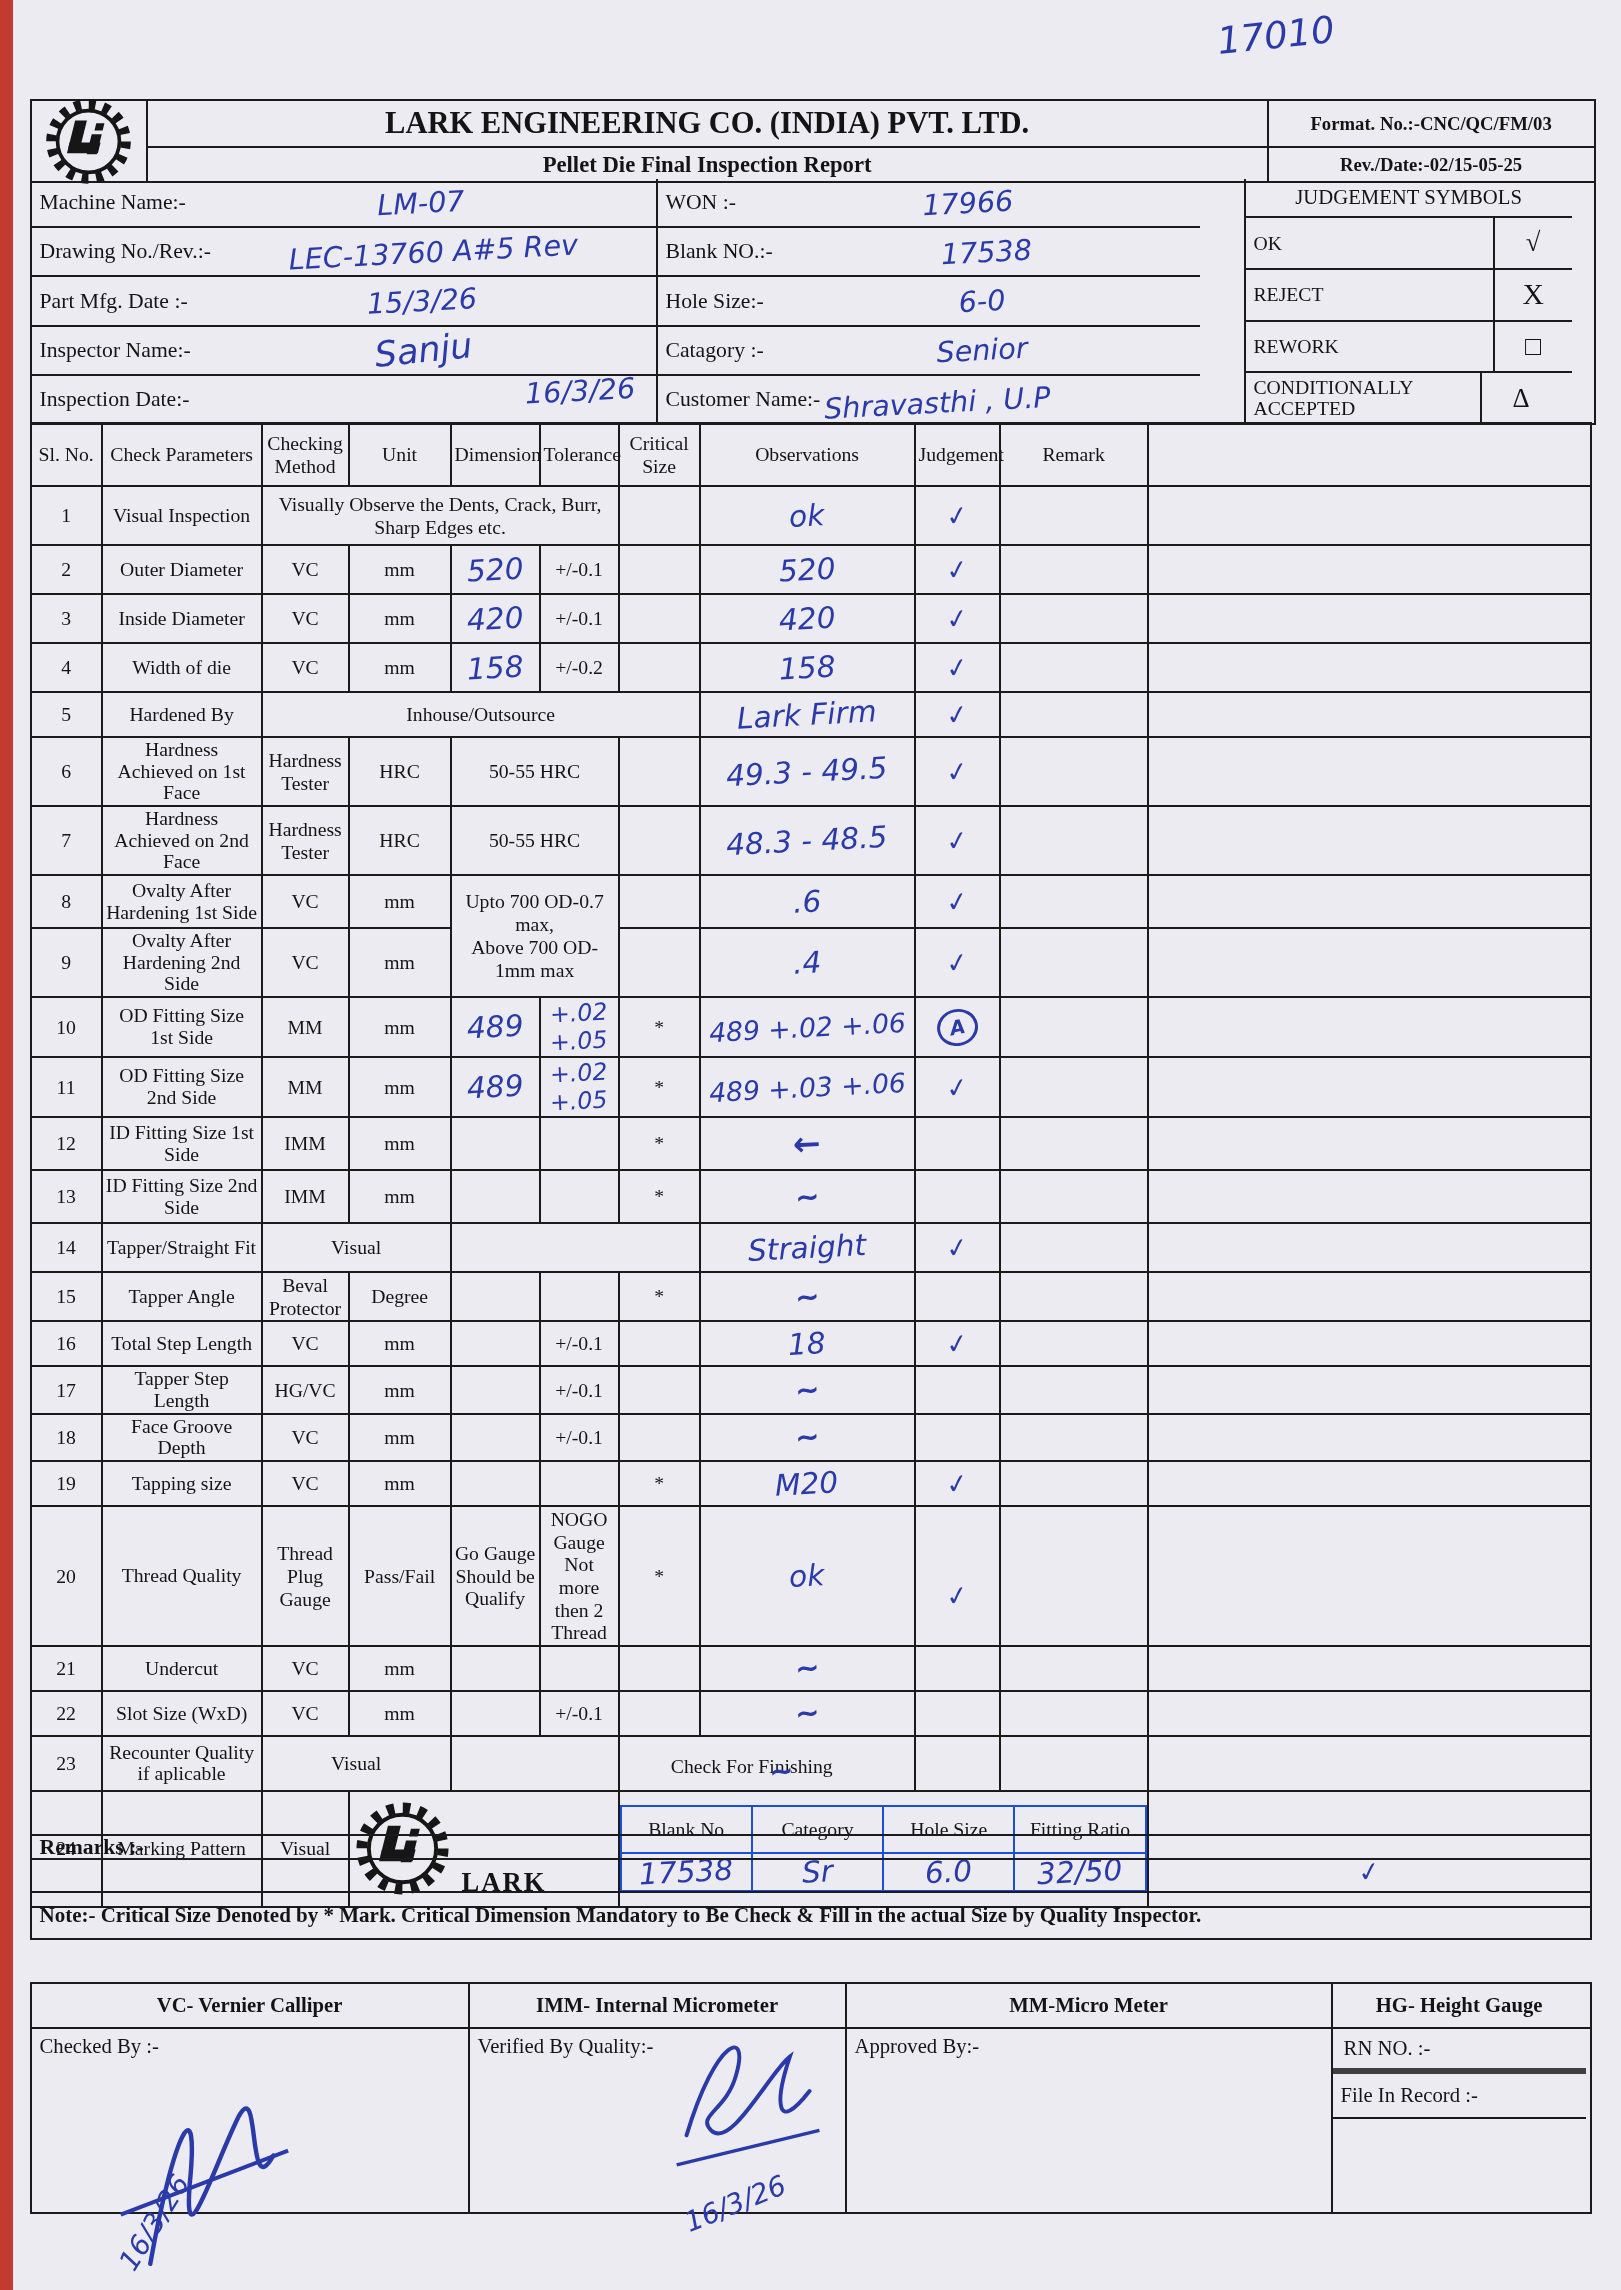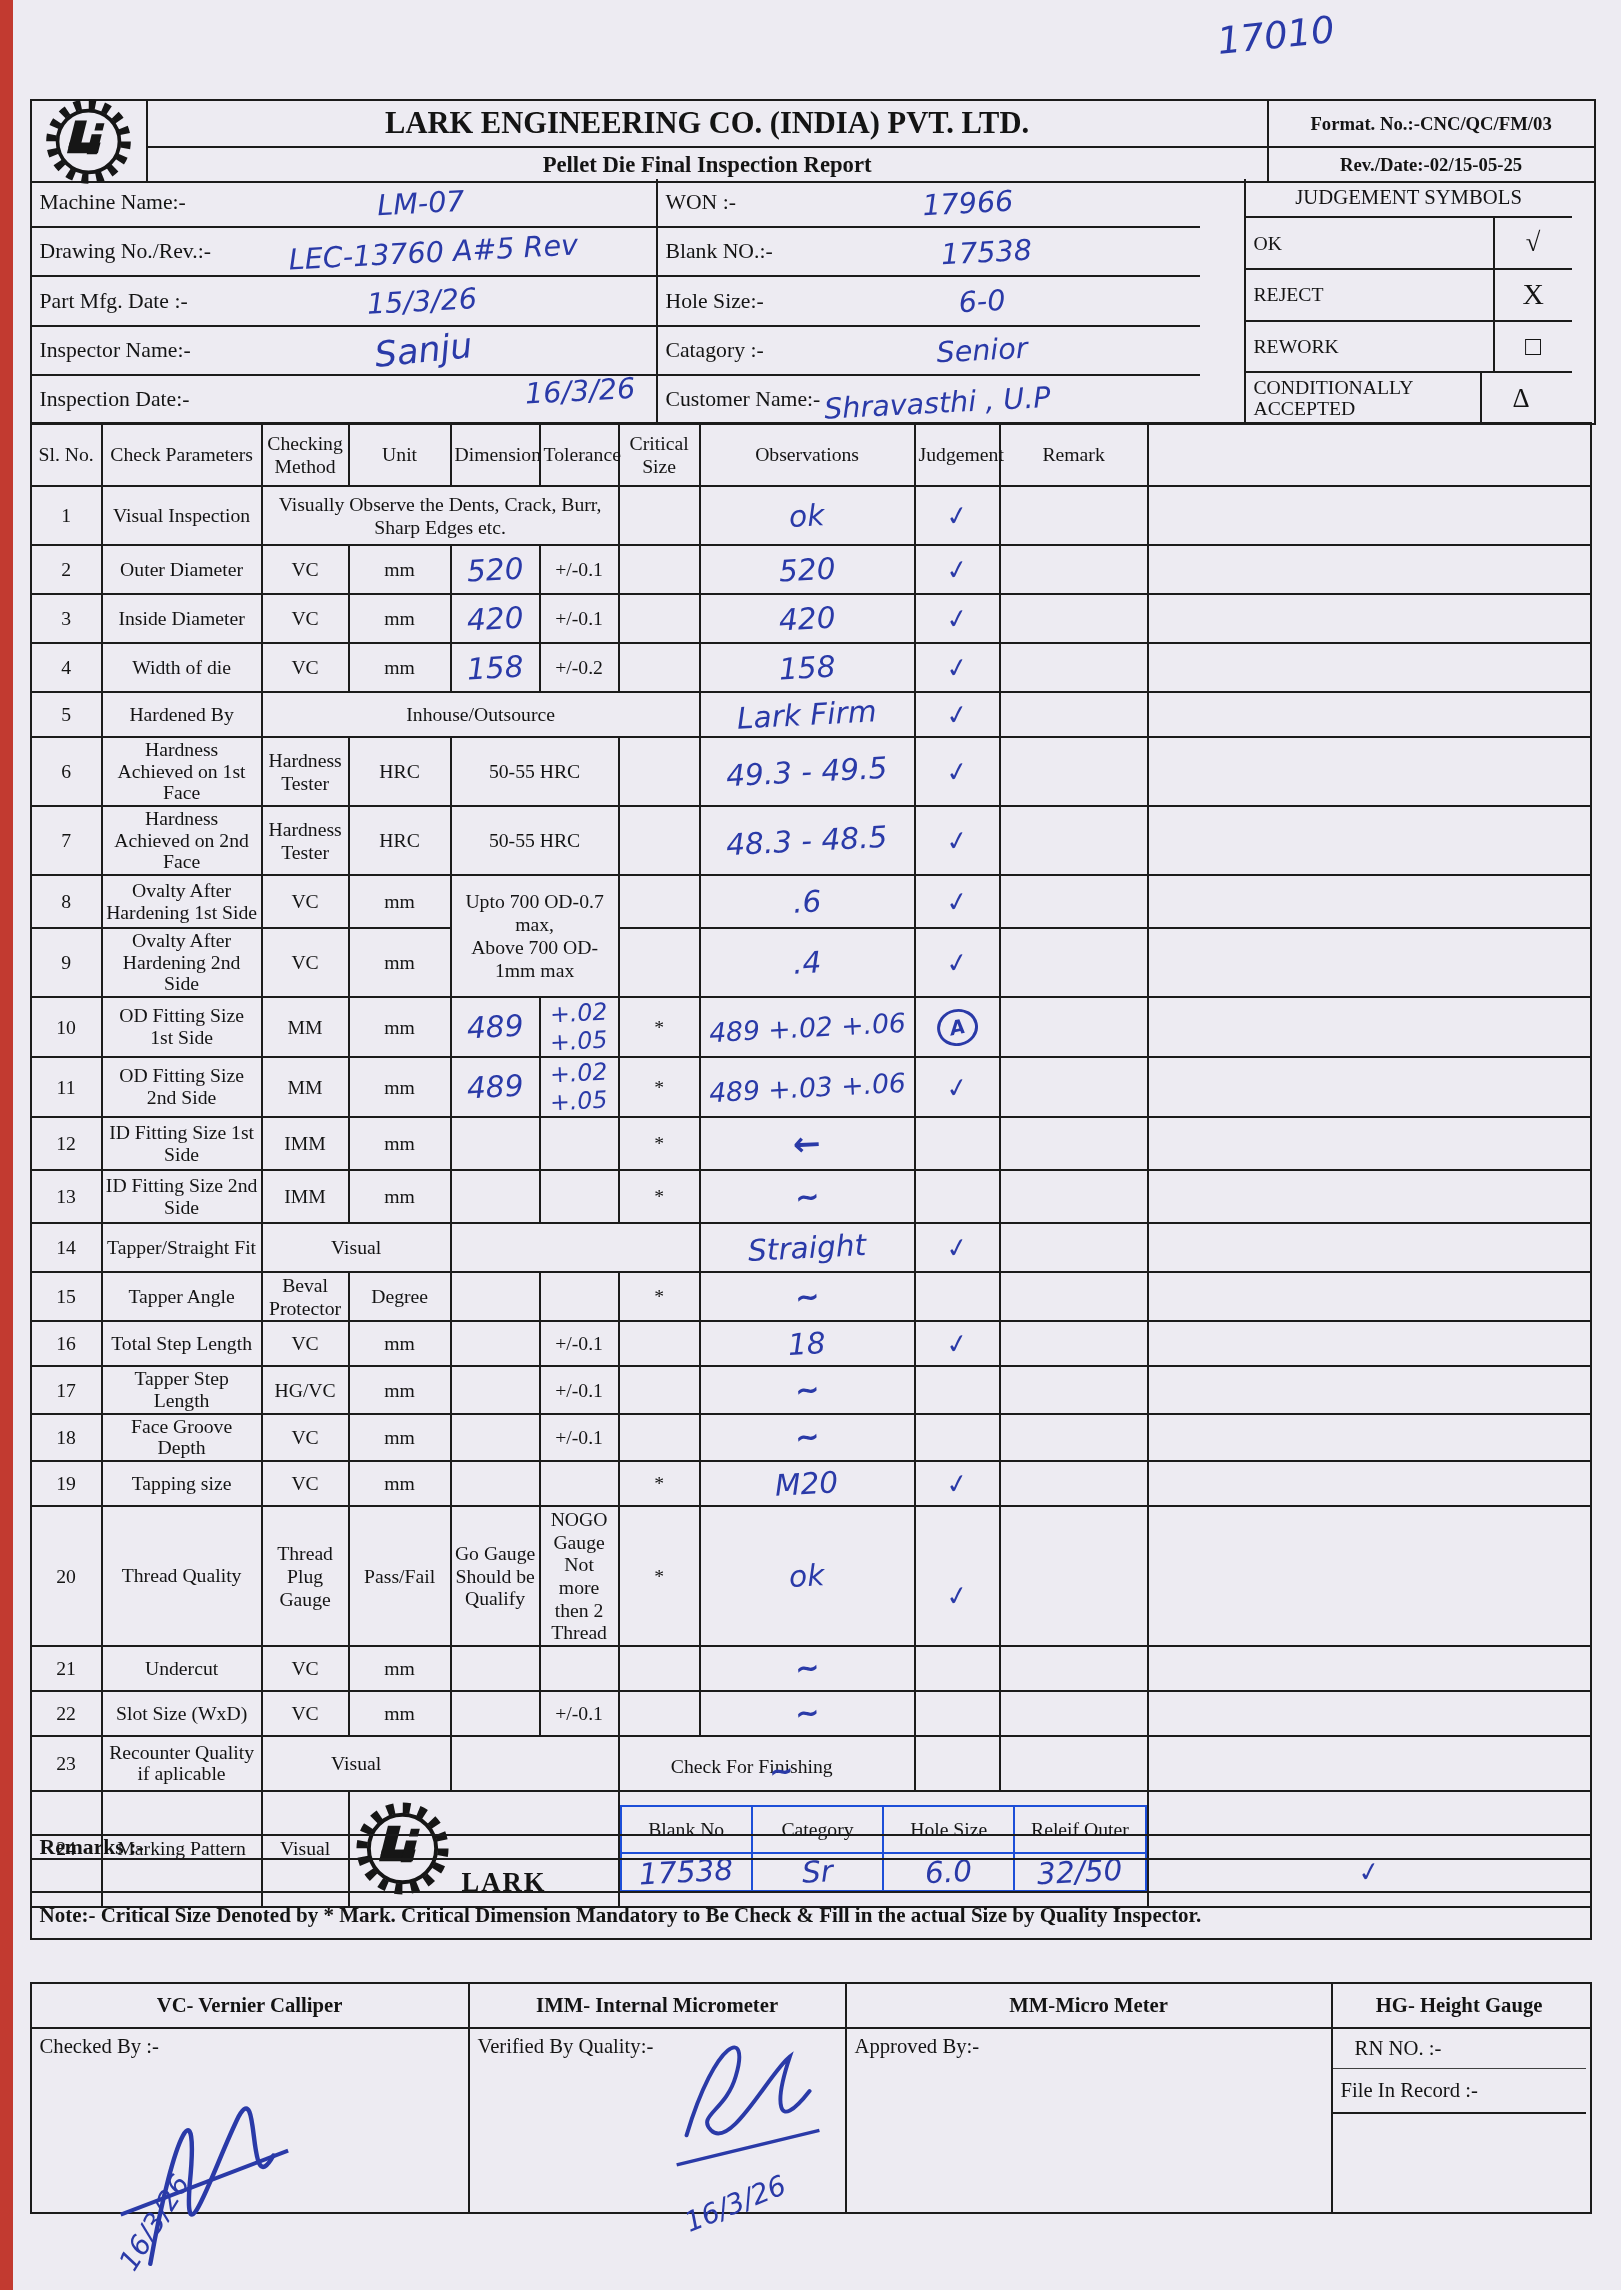--- a/index.html
+++ b/index.html
@@ -76,21 +76,21 @@
 
   
   .footer{position:absolute;left:29.6px;top:1982px;width:1562px;height:232px;border:2px solid #1b1b1b;box-sizing:border-box;}
   .leg-row{display:flex;height:43px;border-bottom:2px solid #1b1b1b;}
   .leg-cell{display:flex;align-items:center;justify-content:center;font-weight:bold;font-size:20.7px;border-left:2px solid #1b1b1b;box-sizing:border-box;}
   .leg-cell:first-child{border-left:none;}
   .sig-row{display:flex;height:185px;}
   .sig-cell{position:relative;border-left:2px solid #1b1b1b;box-sizing:border-box;padding:5.9px 7.9px;font-size:20.7px;}
   .sig-cell:first-child{border-left:none;}
   .w1{width:436px;} .w2{width:377px;} .w3{width:486px;} .w4{width:255px;}
-  .rn-row{height:39px;border-bottom:1px solid #404040;display:flex;align-items:center;font-size:20.7px;margin:-5.9px -7.9px 0 -7.9px;padding-left:22px;}
+  .rn-row{height:39px;border-bottom:6px solid #404040;display:flex;align-items:center;font-size:20.7px;margin:-5.9px -7.9px 0 -7.9px;padding-left:11px;}
   .fir-row{height:43px;border-bottom:2px solid #1b1b1b;display:flex;align-items:center;font-size:20.7px;margin:0 -7.9px;padding-left:7.9px;}
   svg.sig{position:absolute;overflow:visible;}
 </style>
 </head>
 <body>
 
 <div class="sheet">
   <div class="red-strip"></div>
   <span class="corner-note hw r2">17010</span>
 
@@ -543,21 +543,21 @@
           <span class="brand">LARK</span>
         </div>
       </td>
       <td colspan="4" style="padding:0">
         <table class="sub">
           <tbody>
                 <tr>
             <td>Blank No</td>
             <td>Category</td>
             <td>Hole Size</td>
-            <td>Releif Outer</td>
+            <td>Fitting Ratio</td>
           </tr>
           <tr>
             <td><span class="hw hw-val r1">17538</span></td>
             <td><span class="hw hw-val r1">Sr</span></td>
             <td><span class="hw hw-val r1">6.0</span></td>
             <td><span class="hw hw-val r1">32/50</span></td>
           </tr>
         </tbody>
             </table>
       </td>

